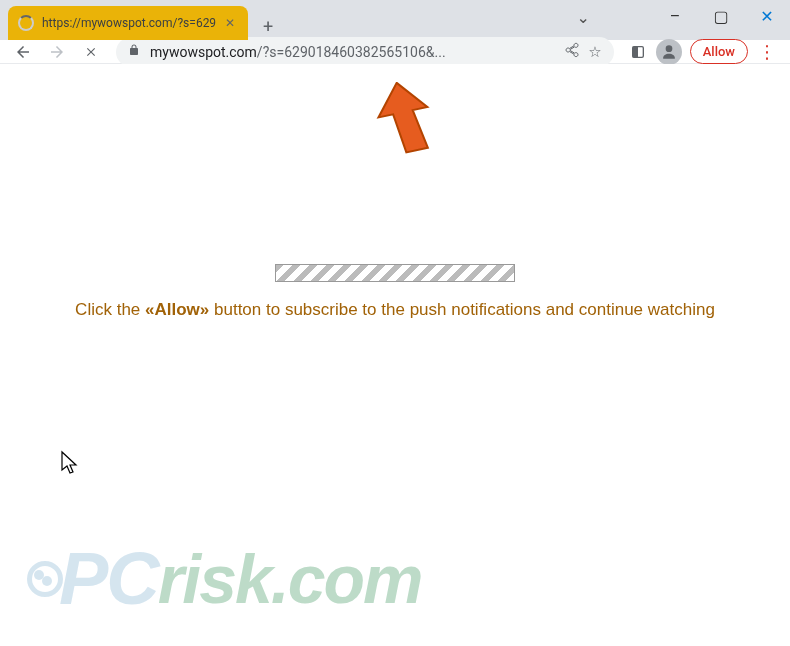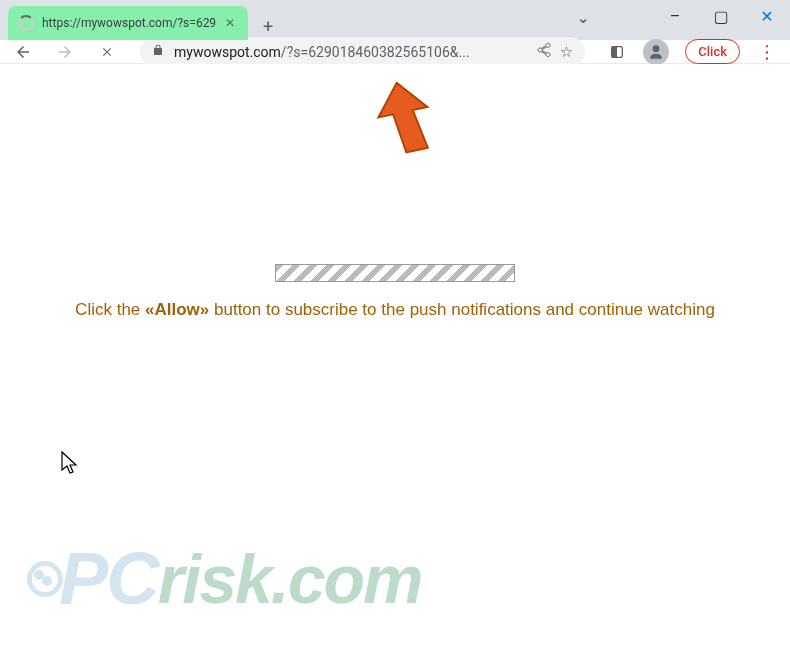--- a/index.html
+++ b/index.html
@@ -38,21 +38,21 @@
 
 .tab-strip {
   height: 40px;
   background: #dee1e6;
   display: flex;
   align-items: flex-end;
   padding-left: 8px;
   padding-top: 8px;
 }
 .tab {
-  background: #86efac;
+  background: #eab308;
   height: 34px;
   width: 240px;
   border-radius: 8px 8px 0 0;
   display: flex;
   align-items: center;
   padding: 0 10px;
   font-size: 12px;
   color: #3c4043;
   position: relative;
 }
@@ -92,21 +92,21 @@
 }
 
 
 .toolbar {
   height: 24px;
   background: #fff;
   border-bottom: 1px solid #e8eaed;
   display: flex;
   align-items: center;
   padding: 0 8px;
-  gap: 12px;
+  gap: 4px;
 }
 .nav-btn {
   width: 30px;
   height: 30px;
   display: flex;
   align-items: center;
   justify-content: center;
   color: #5f6368;
   border-radius: 50%;
 }
@@ -306,21 +306,21 @@
         <rect x="4" y="4" width="16" height="16" rx="2" fill="none" stroke="#5f6368" stroke-width="2"></rect>
         <rect x="4" y="4" width="8" height="16" fill="#5f6368"></rect>
       </svg>
   </div>
   <div class="avatar-icon">
     <svg width="20" height="20" viewBox="0 0 24 24">
         <circle cx="12" cy="8" r="4" fill="#5f6368"></circle>
         <path d="M12 14c-4 0-7 2-7 5v1h14v-1c0-3-3-5-7-5z" fill="#5f6368"></path>
       </svg>
   </div>
-  <div class="update-btn">Click</div>
+  <div class="update-btn">Allow</div>
   <div class="menu-dots">⋮</div>
 </div>
 
 <div class="page-content">
   <div class="progress-bar"></div>
   <div class="instruction-text">
     <span>Click the </span><span class="allow-strong">«Allow»</span><span> button to subscribe to the push notifications and continue watching</span>
   </div>
 </div>
 

